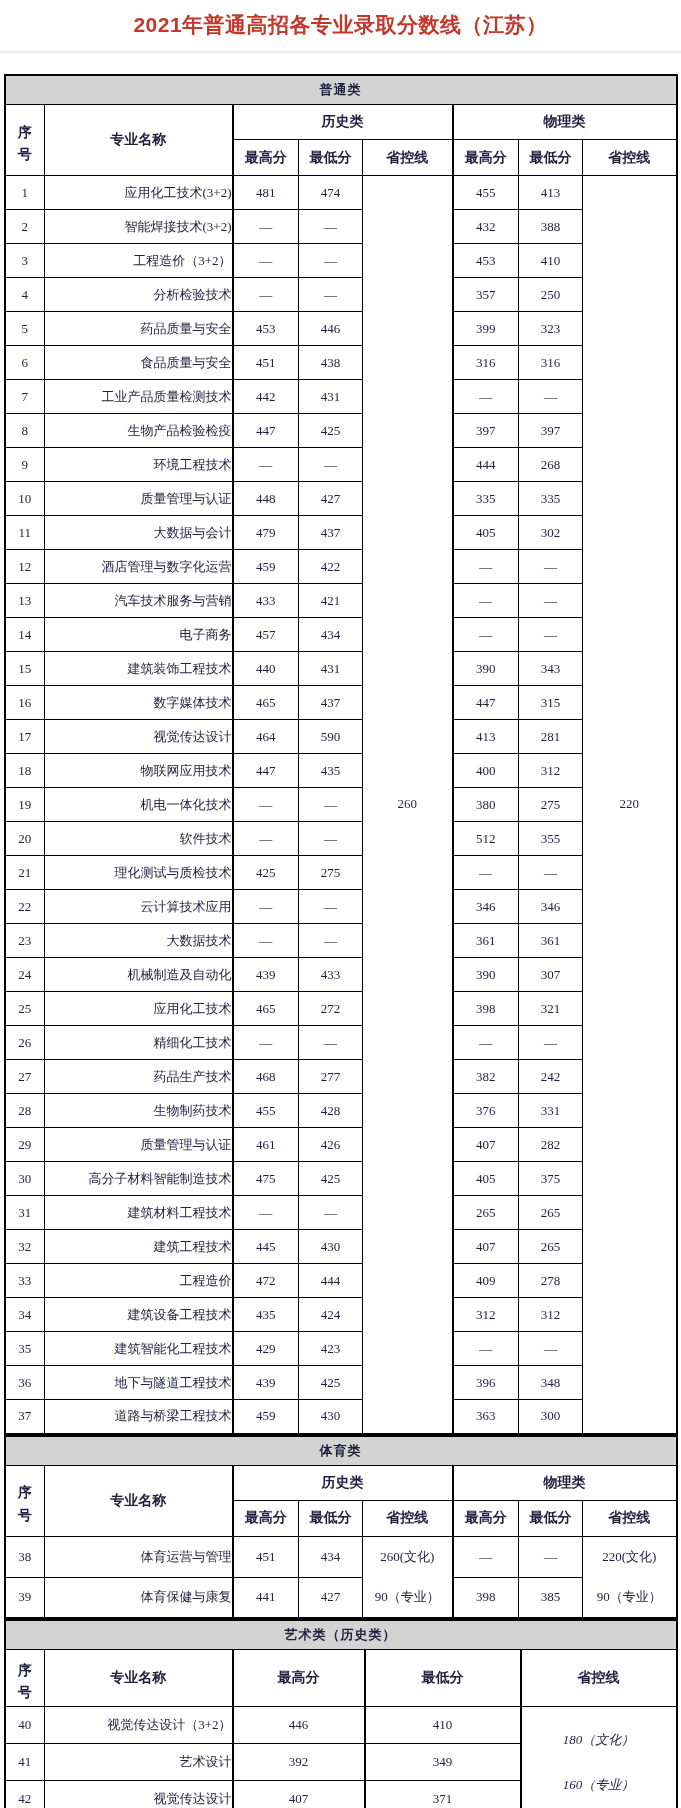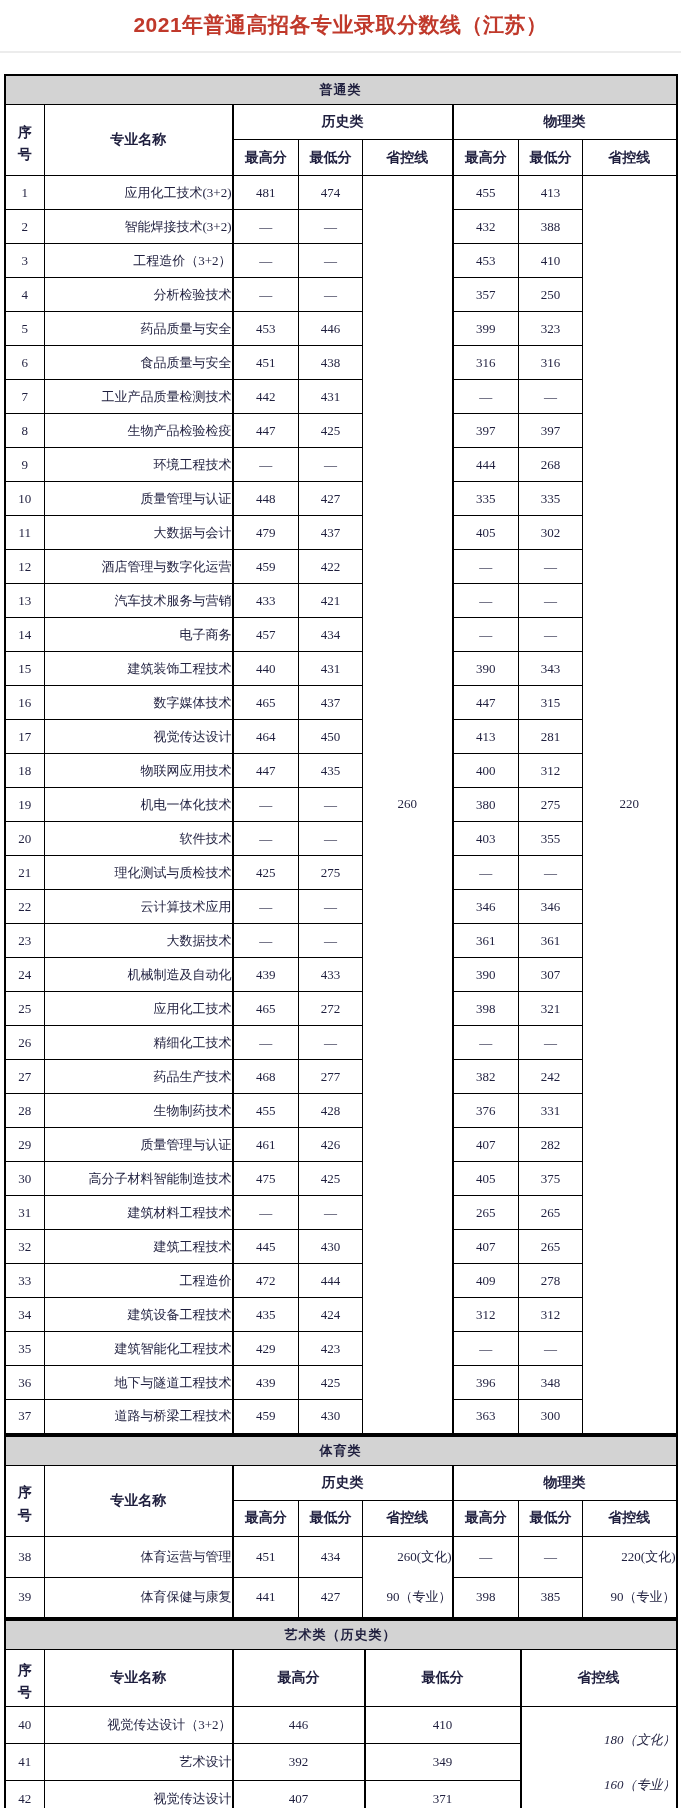--- a/index.html
+++ b/index.html
@@ -50,21 +50,21 @@
     letter-spacing:1px;
   }
   .hrow1 th{height:34px;}
   .hrow2 th{height:35px;}
   .bl2{border-left-width:2px;}
   .major{text-align:right;padding-left:8px;}
   .wrap2{display:inline-block;width:1.1em;word-break:break-all;line-height:1.6;margin-top:8px;}
   #tb-general tr{height:34px;}
   #tb-sport tr{height:41px;}
   #tb-art tr{height:37px;}
-  .dual div{height:40px;line-height:40px;text-align:right;}
+  .dual div{height:40px;line-height:40px;}
   #tb-art .dual div{height:45px;line-height:45px;font-style:italic;}
   #t-art .hrow1 th{height:56px;}
 </style>
 </head>
 <body>
 
 <div class="page-title">2021年普通高招各专业录取分数线（江苏）</div>
 
 <div class="tbl-wrap">
 
@@ -226,21 +226,21 @@
           <td class="major">数字媒体技术</td>
           <td class="bl2">465</td>
           <td>437</td>
           <td class="bl2">447</td>
           <td>315</td>
         </tr>
         <tr>
           <td>17</td>
           <td class="major">视觉传达设计</td>
           <td class="bl2">464</td>
-          <td>450</td>
+          <td>590</td>
           <td class="bl2">413</td>
           <td>281</td>
         </tr>
         <tr>
           <td>18</td>
           <td class="major">物联网应用技术</td>
           <td class="bl2">447</td>
           <td>435</td>
           <td class="bl2">400</td>
           <td>312</td>
@@ -251,21 +251,21 @@
           <td class="bl2">—</td>
           <td>—</td>
           <td class="bl2">380</td>
           <td>275</td>
         </tr>
         <tr>
           <td>20</td>
           <td class="major">软件技术</td>
           <td class="bl2">—</td>
           <td>—</td>
-          <td class="bl2">403</td>
+          <td class="bl2">512</td>
           <td>355</td>
         </tr>
         <tr>
           <td>21</td>
           <td class="major">理化测试与质检技术</td>
           <td class="bl2">425</td>
           <td>275</td>
           <td class="bl2">—</td>
           <td>—</td>
         </tr>

